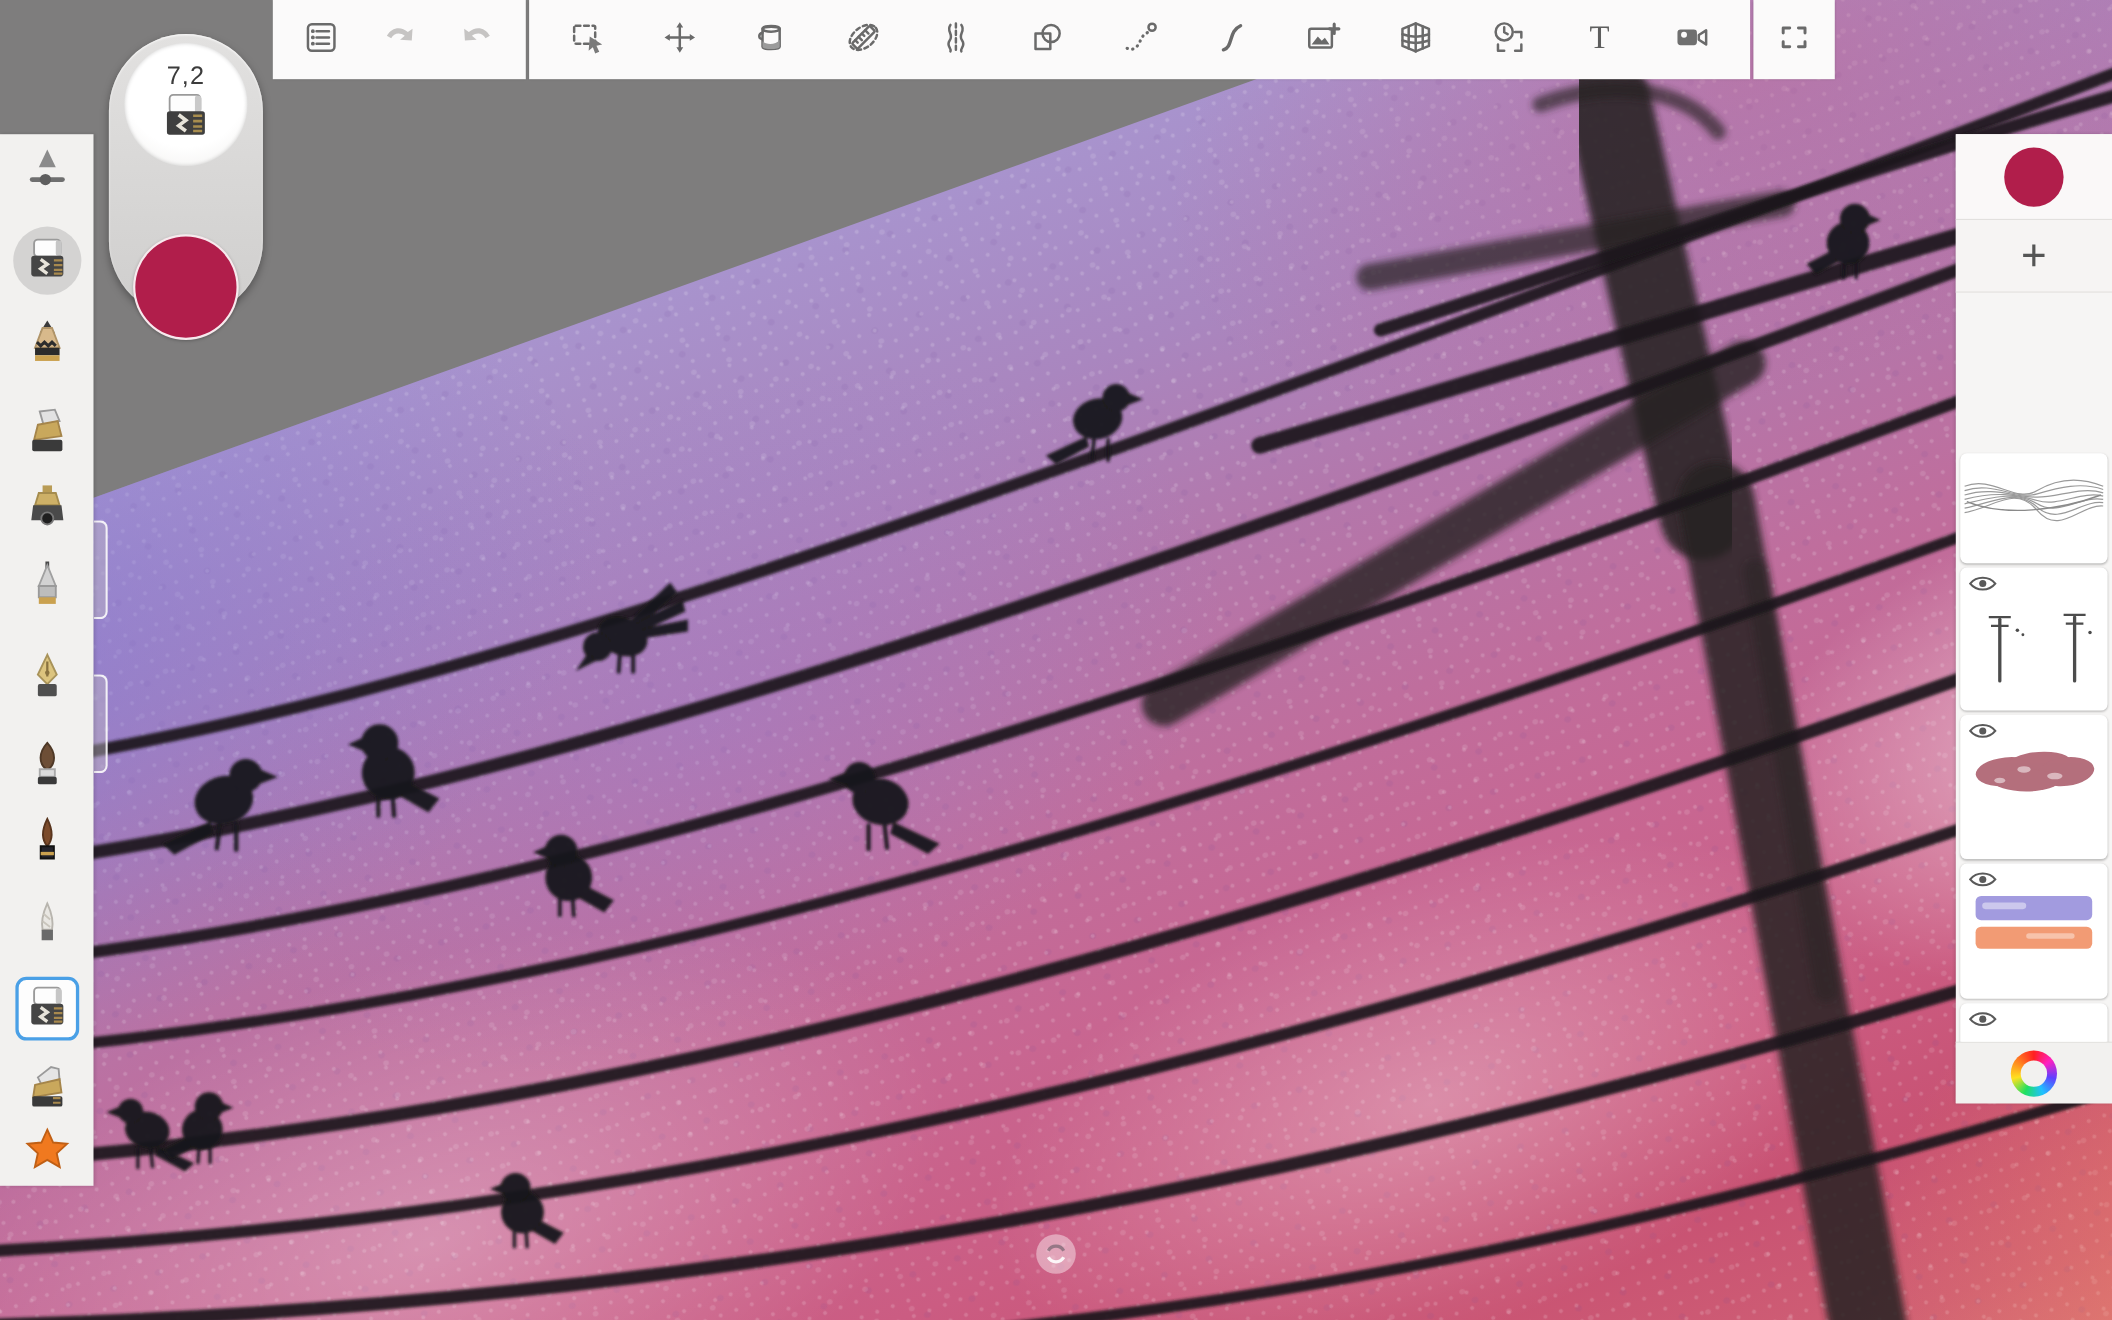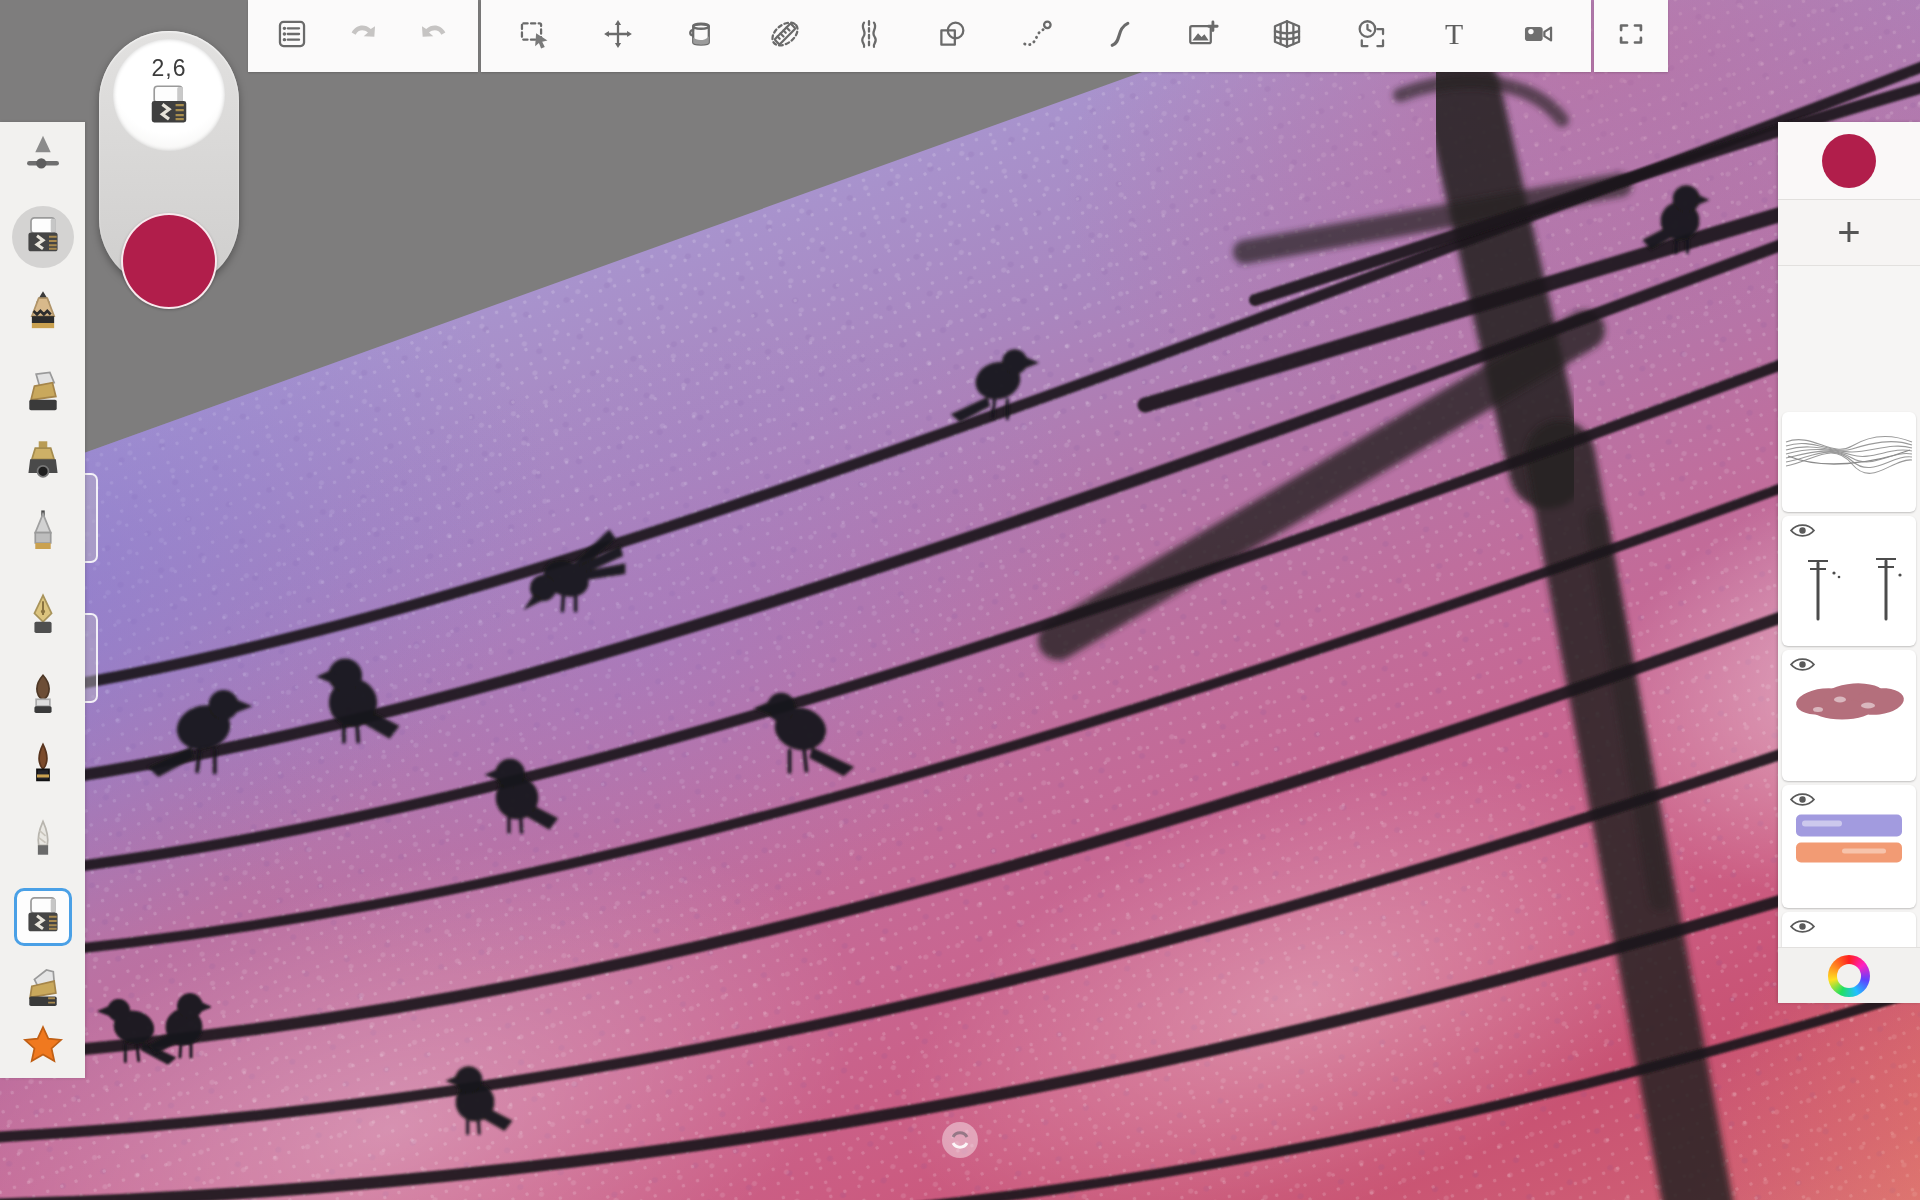--- a/index.html
+++ b/index.html
@@ -395,21 +395,21 @@
       </div>
       <div class="tool" style="top: 925px;">
         <span><svg viewBox="0 0 28 28" style="width: 48px; height: 48px;">
             <path d="M14 3.5 L17.1 10.3 L24.5 11 L19 16 L20.6 23.3 L14 19.5 L7.4 23.3 L9 16 L3.5 11 L10.9 10.3 Z" fill="#f0791f" stroke="#c05f14"></path>
           </svg></span>
       </div>
     </div>
 
   <div id="puck">
     <div id="puckBrush">
-      <div id="puckSize">2,6</div>
+      <div id="puckSize">7,2</div>
       <svg viewBox="0 0 28 26">
         <rect x="5" y="1" width="17" height="10" rx="2" fill="#fdfdfd" stroke="#9a9a9a"></rect>
         <rect x="19" y="1.5" width="3.5" height="9.5" rx="1" fill="#c9c9c9"></rect>
         <rect x="3.5" y="10" width="21" height="13" rx="1.5" fill="#3f3f3f"></rect>
         <path d="M10,12 l4,3 l-4,3 l4,3" stroke="#e8e4da" stroke-width="2" fill="none"></path>
         <path d="M18,12.5 h5 M18,15.5 h5 M18,18.5 h5 M18,21 h5" stroke="#a88d4e" stroke-width="1.4"></path>
       </svg>
     </div>
     <div id="puckColor" style="background: rgb(177, 30, 75);"></div>
   </div>

